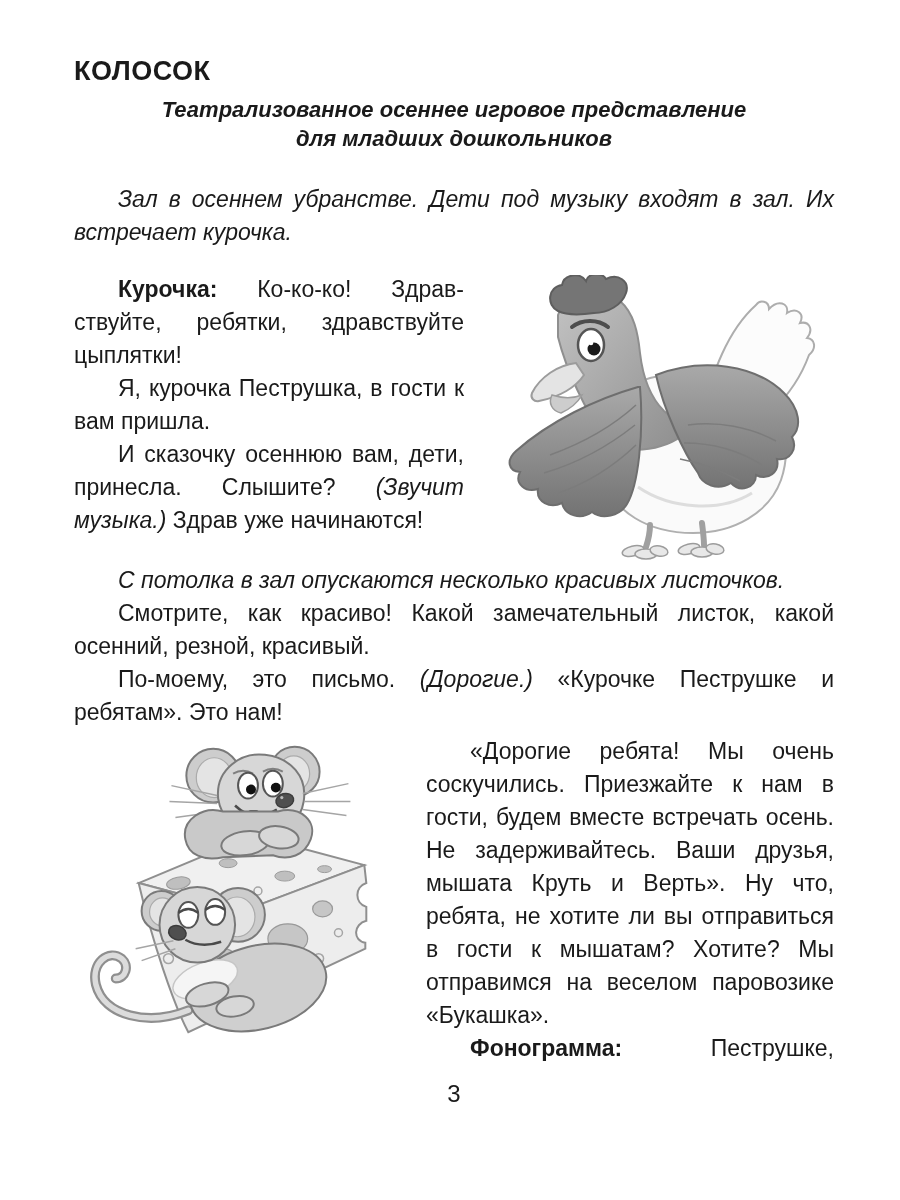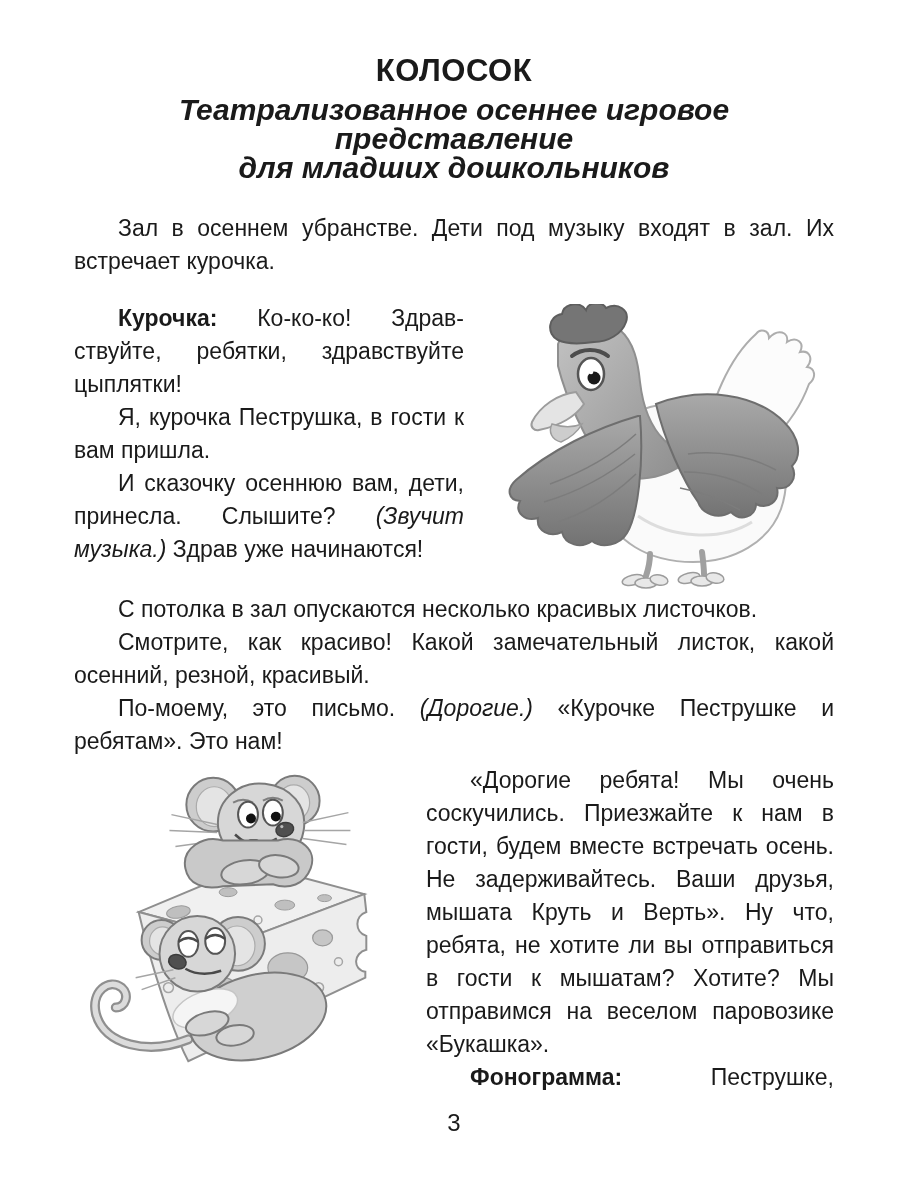--- a/index.html
+++ b/index.html
@@ -7,30 +7,30 @@
     position:relative;
     width:900px;height:1200px;
     background:#ffffff;
     overflow:hidden;
     font-family:"Liberation Sans", sans-serif;
     font-size:23px;line-height:33px;
     color:#1a1a1a;
   }
   .content{padding:56px 66px 0 74px;}
   .title{
-    font-size:31px;font-weight:700;line-height:30px;
-    text-align:center;margin:0;letter-spacing:.5px;
+    font-size:27px;font-weight:700;line-height:30px;
+    margin:0;letter-spacing:.5px;
   }
   .subtitle{
     margin-top:9px;text-align:center;
-    font-size:30px;line-height:29px;
+    font-size:22px;line-height:29px;
     font-style:italic;font-weight:700;
   }
   p{margin:0;text-align:justify;text-indent:44px;}
-  .stage{}
+  .stage{font-style:italic;}
   .stage1{margin-top:30px;}
   .stage2{margin-top:4px;}
   .row{display:flex;}
   .row1{margin-top:24px;}
   .col-left{flex:0 0 390px;width:390px;}
   .chicken-wrap{flex:1;padding-left:24px;padding-top:2px;}
   .chicken-wrap svg,.mice-wrap svg{display:block;}
   .mono{}
   .row2{margin-top:6px;}
   .mice-wrap{flex:0 0 352px;width:352px;padding-top:8px;}

